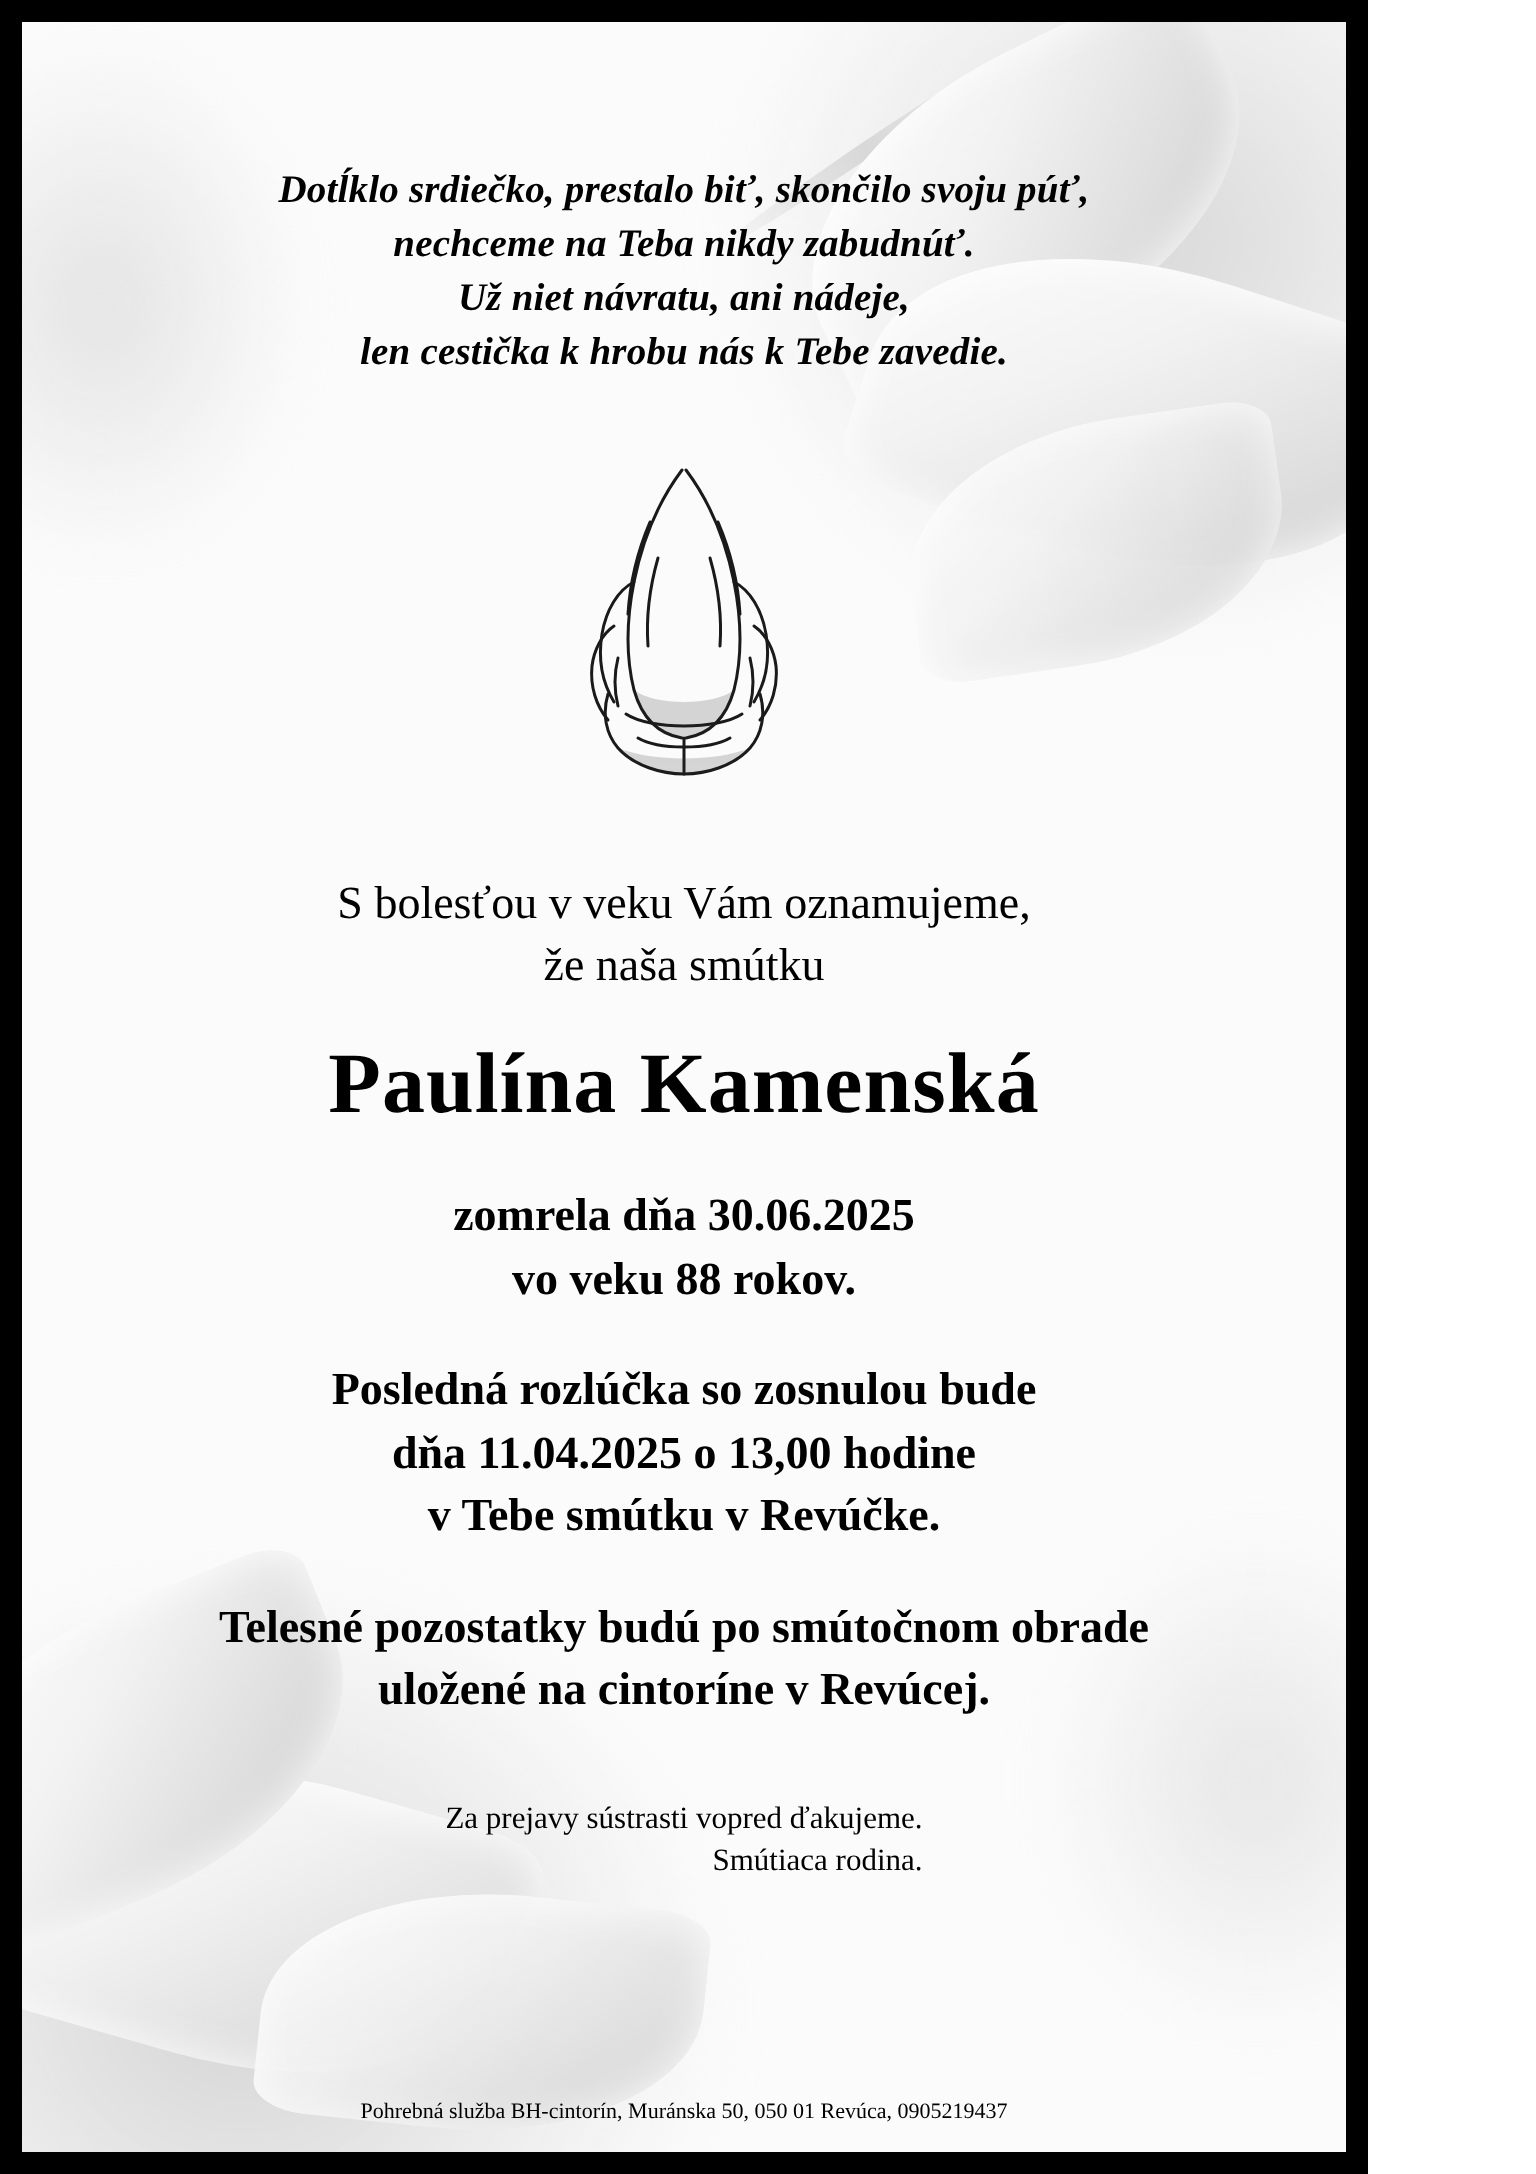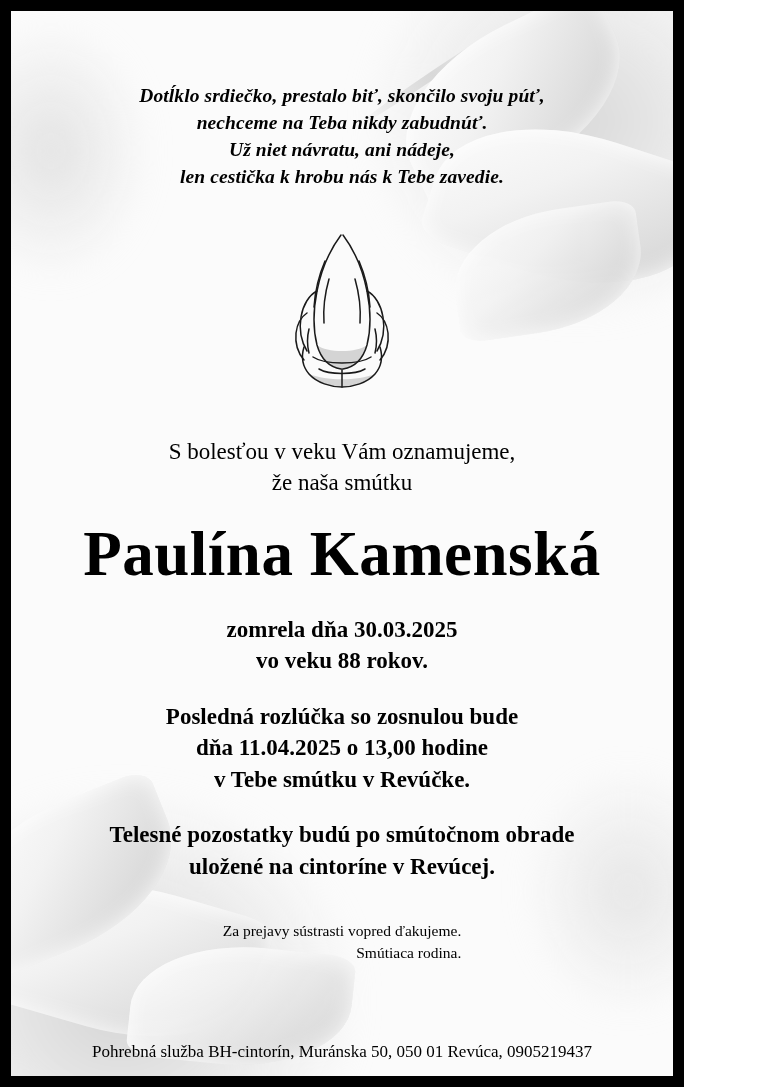--- a/index.html
+++ b/index.html
@@ -109,21 +109,21 @@
 
   .announce {
     margin-top: 44px;
     font-size: 23px;
     line-height: 1.35;
     text-align: center;
   }
 
   .name {
     margin-top: 22px;
-    font-size: 63px;
+    font-size: 43px;
     font-weight: bold;
     letter-spacing: 0.5px;
     text-align: center;
     line-height: 1.08;
   }
 
   .block {
     margin-top: 26px;
     font-size: 23px;
     font-weight: bold;
@@ -138,21 +138,21 @@
     line-height: 1.38;
     text-align: right;
   }
 
   .footer {
     position: absolute;
     left: 0;
     right: 0;
     bottom: 14px;
     text-align: center;
-    font-size: 17px;
+    font-size: 11px;
   }
 </style>
 </head>
 <body>
 
 <div class="notice">
 
   <div class="bg-layer">
     <div class="wash wash-tr"></div>
     <div class="wash wash-bl"></div>
@@ -205,21 +205,21 @@
     </div>
 
     <div class="announce">
       <div>S bolesťou v veku Vám oznamujeme,</div>
       <div>že naša smútku</div>
     </div>
 
     <div class="name">Paulína Kamenská</div>
 
     <div class="block">
-      <div>zomrela dňa 30.03.2025</div>
+      <div>zomrela dňa 30.06.2025</div>
       <div>vo veku 88 rokov.</div>
     </div>
 
     <div class="block tight">
       <div>Posledná rozlúčka so zosnulou bude</div>
       <div>dňa 11.04.2025 o 13,00 hodine</div>
       <div>v Tebe smútku v Revúčke.</div>
     </div>
 
     <div class="block tight">

